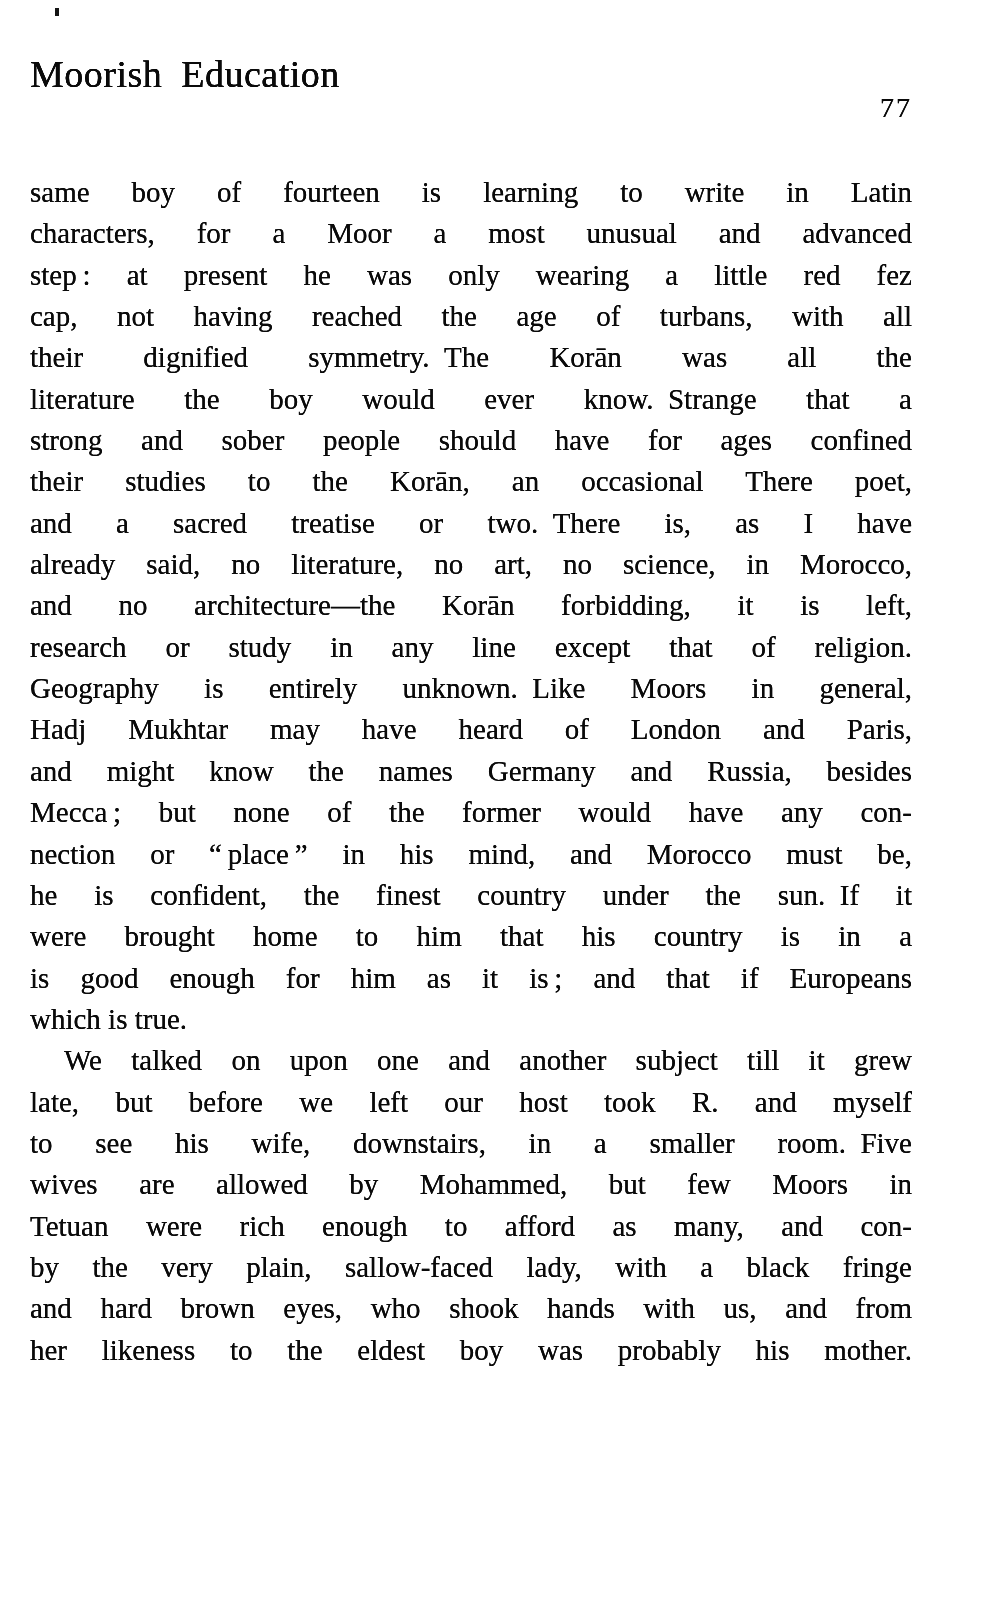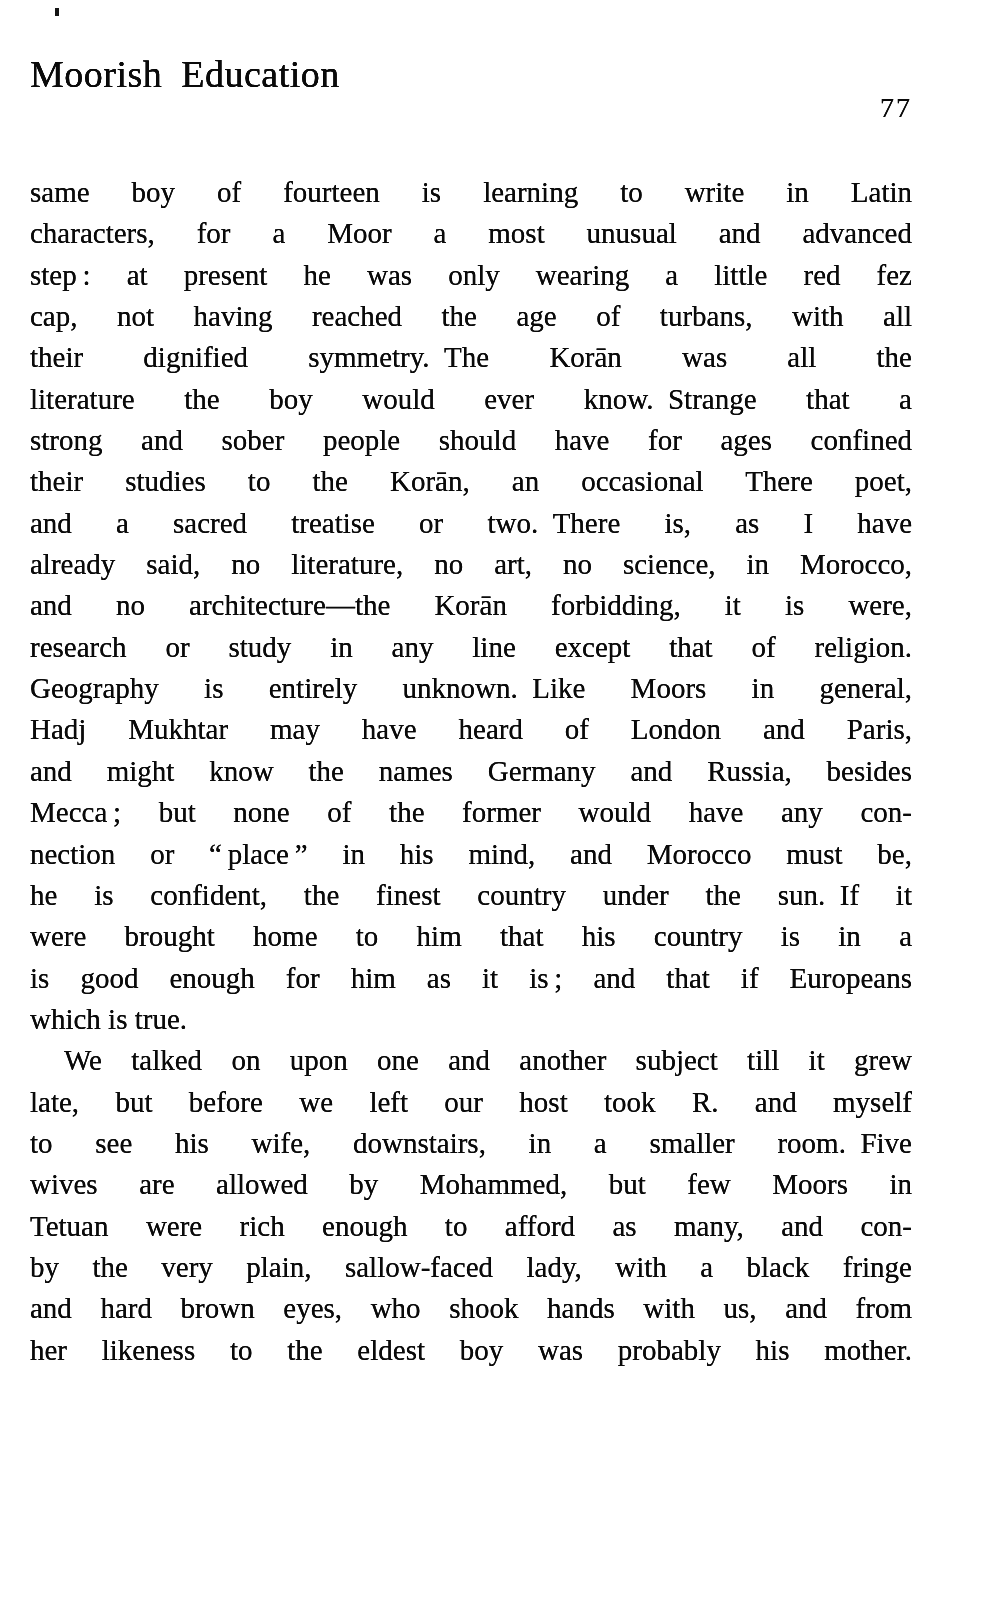--- a/index.html
+++ b/index.html
@@ -89,21 +89,21 @@
       <div class="line">same boy of fourteen is learning to write in Latin</div>
       <div class="line">characters, for a Moor a most unusual and advanced</div>
       <div class="line">step : at present he was only wearing a little red fez</div>
       <div class="line">cap, not having reached the age of turbans, with all</div>
       <div class="line">their dignified symmetry. The Korān was all the</div>
       <div class="line">literature the boy would ever know. Strange that a</div>
       <div class="line">strong and sober people should have for ages confined</div>
       <div class="line">their studies to the Korān, an occasional There poet,</div>
       <div class="line">and a sacred treatise or two. There is, as I have</div>
       <div class="line">already said, no literature, no art, no science, in Morocco,</div>
-      <div class="line">and no architecture—the Korān forbidding, it is were,</div>
+      <div class="line">and no architecture—the Korān forbidding, it is left,</div>
       <div class="line">research or study in any line except that of religion.</div>
       <div class="line">Geography is entirely unknown. Like Moors in general,</div>
       <div class="line">Hadj Mukhtar may have heard of London and Paris,</div>
       <div class="line">and might know the names Germany and Russia, besides</div>
       <div class="line">Mecca ; but none of the former would have any con-</div>
       <div class="line">nection or “ place ” in his mind, and Morocco must be,</div>
       <div class="line">he is confident, the finest country under the sun. If it</div>
       <div class="line">were brought home to him that his country is in a</div>
       <div class="line">is good enough for him as it is ; and that if Europeans</div>
       <div class="line end">which is true.</div>

